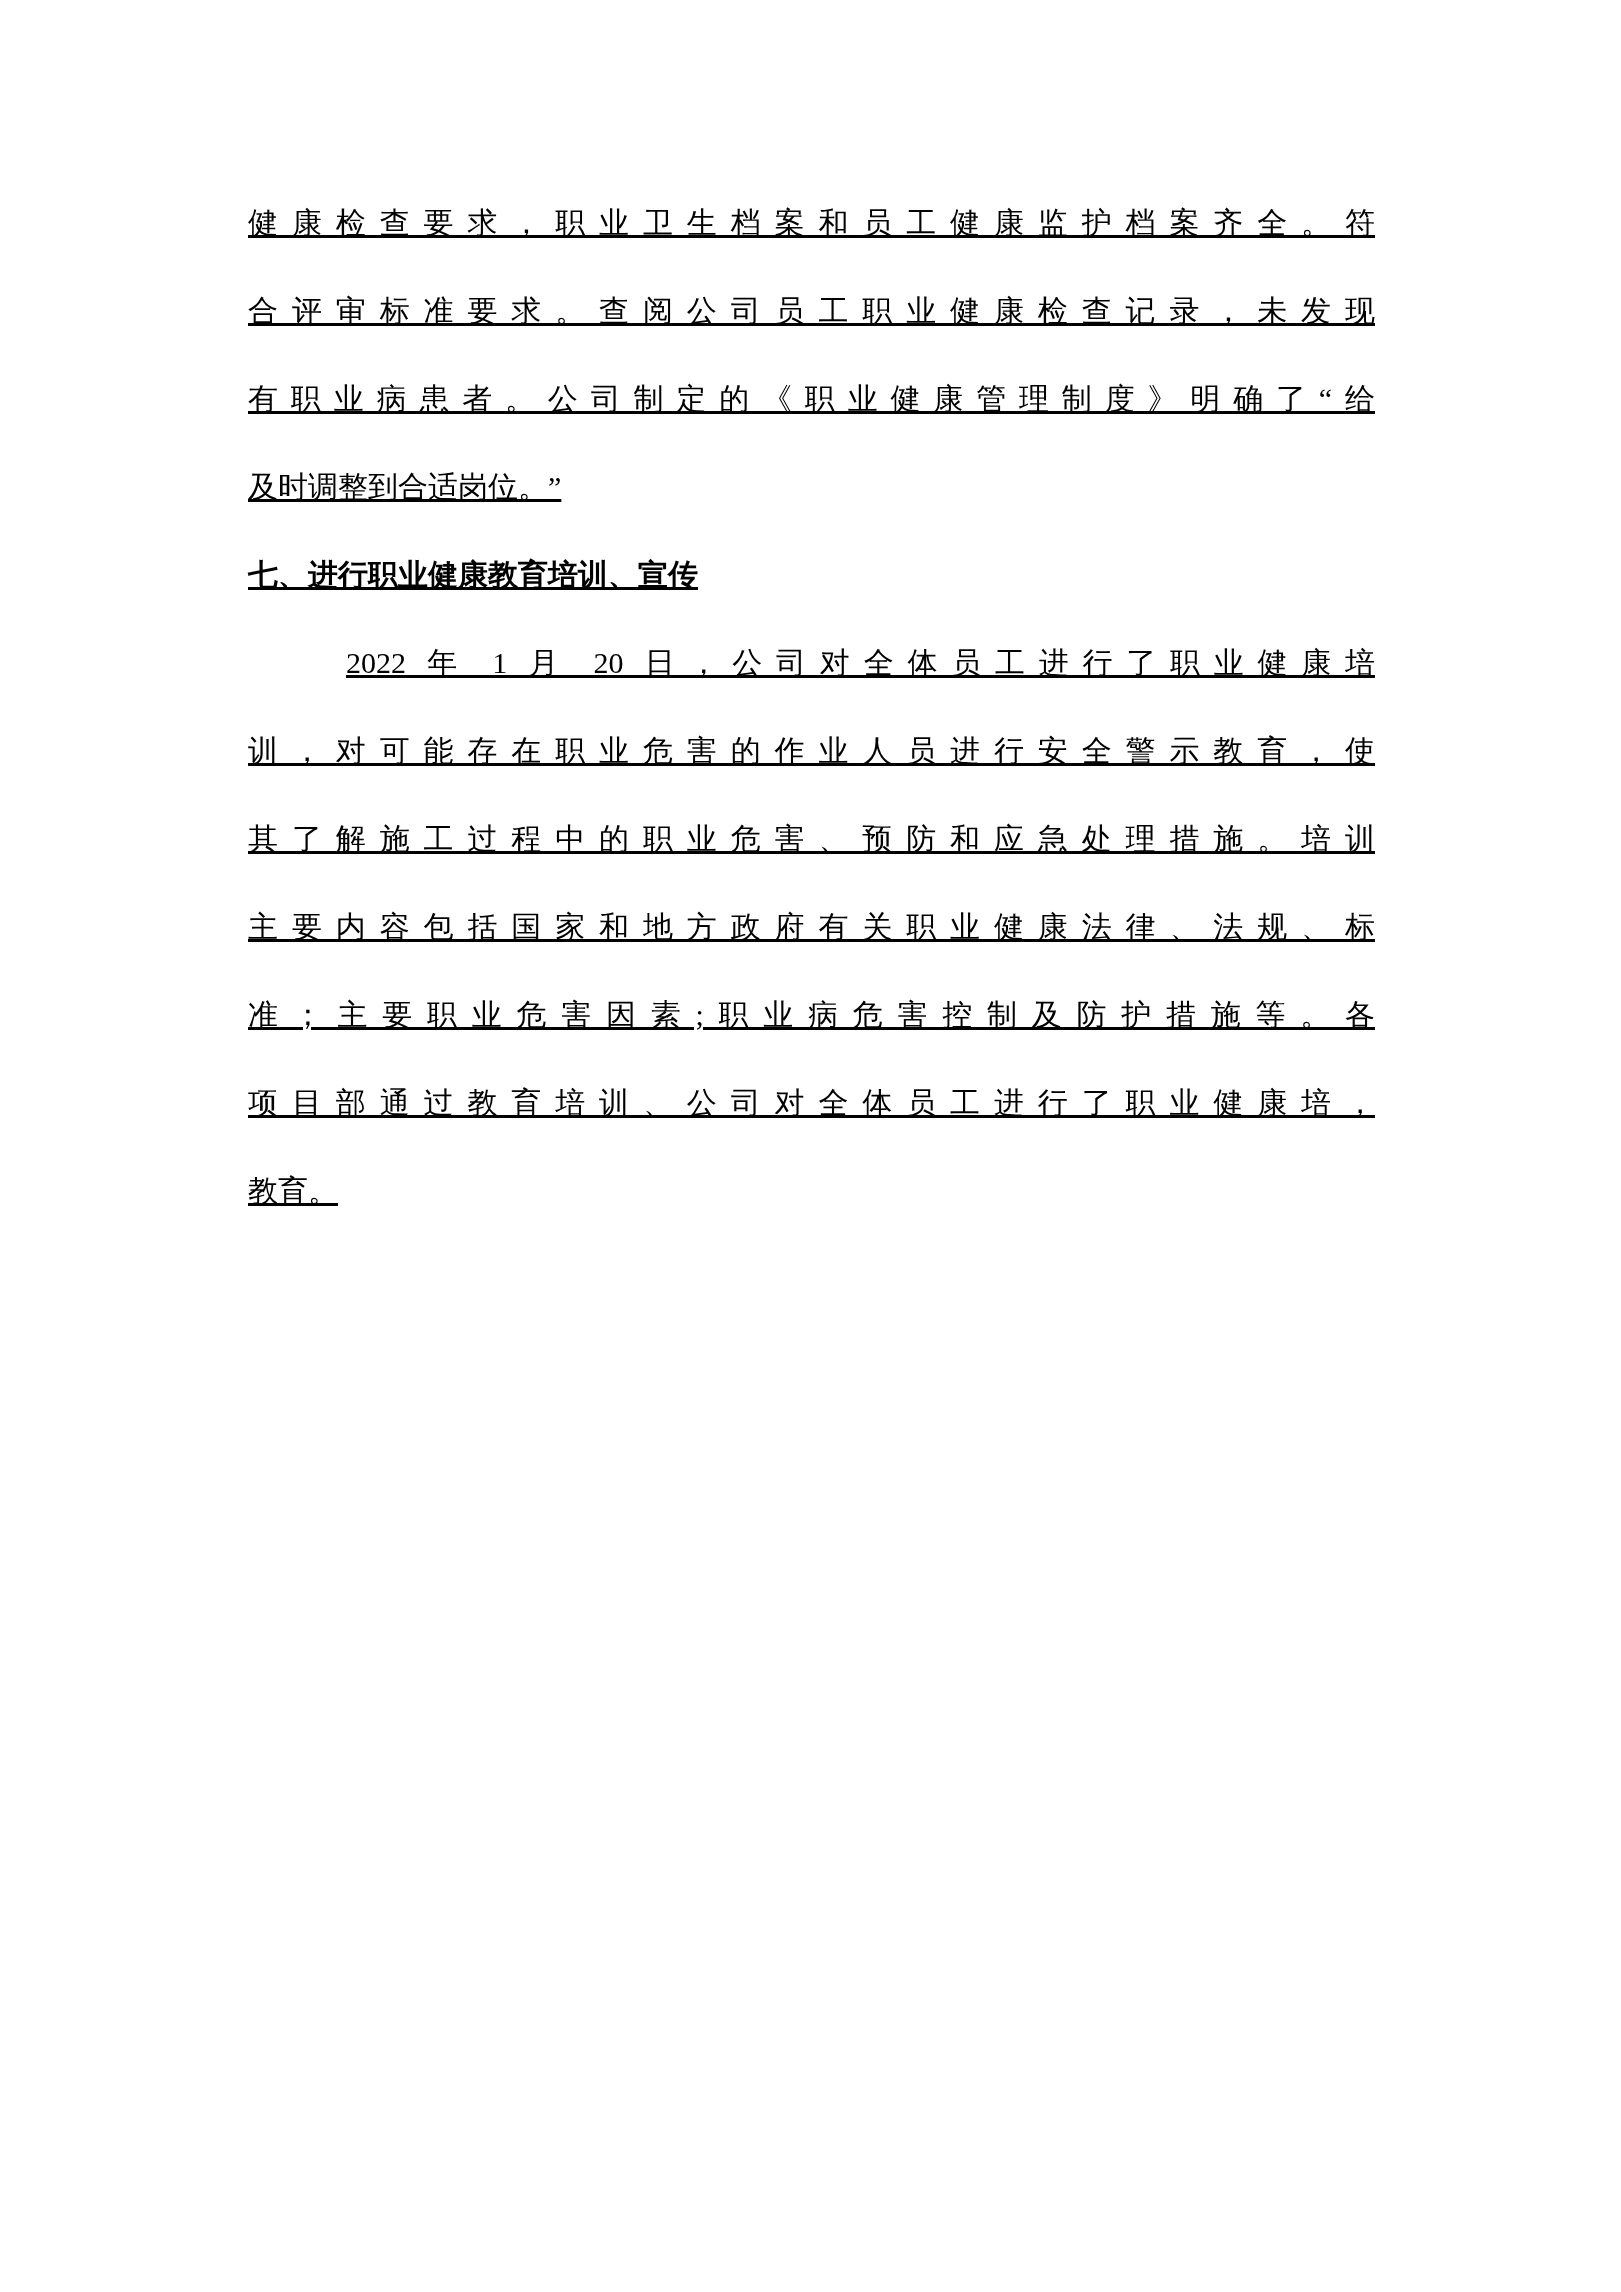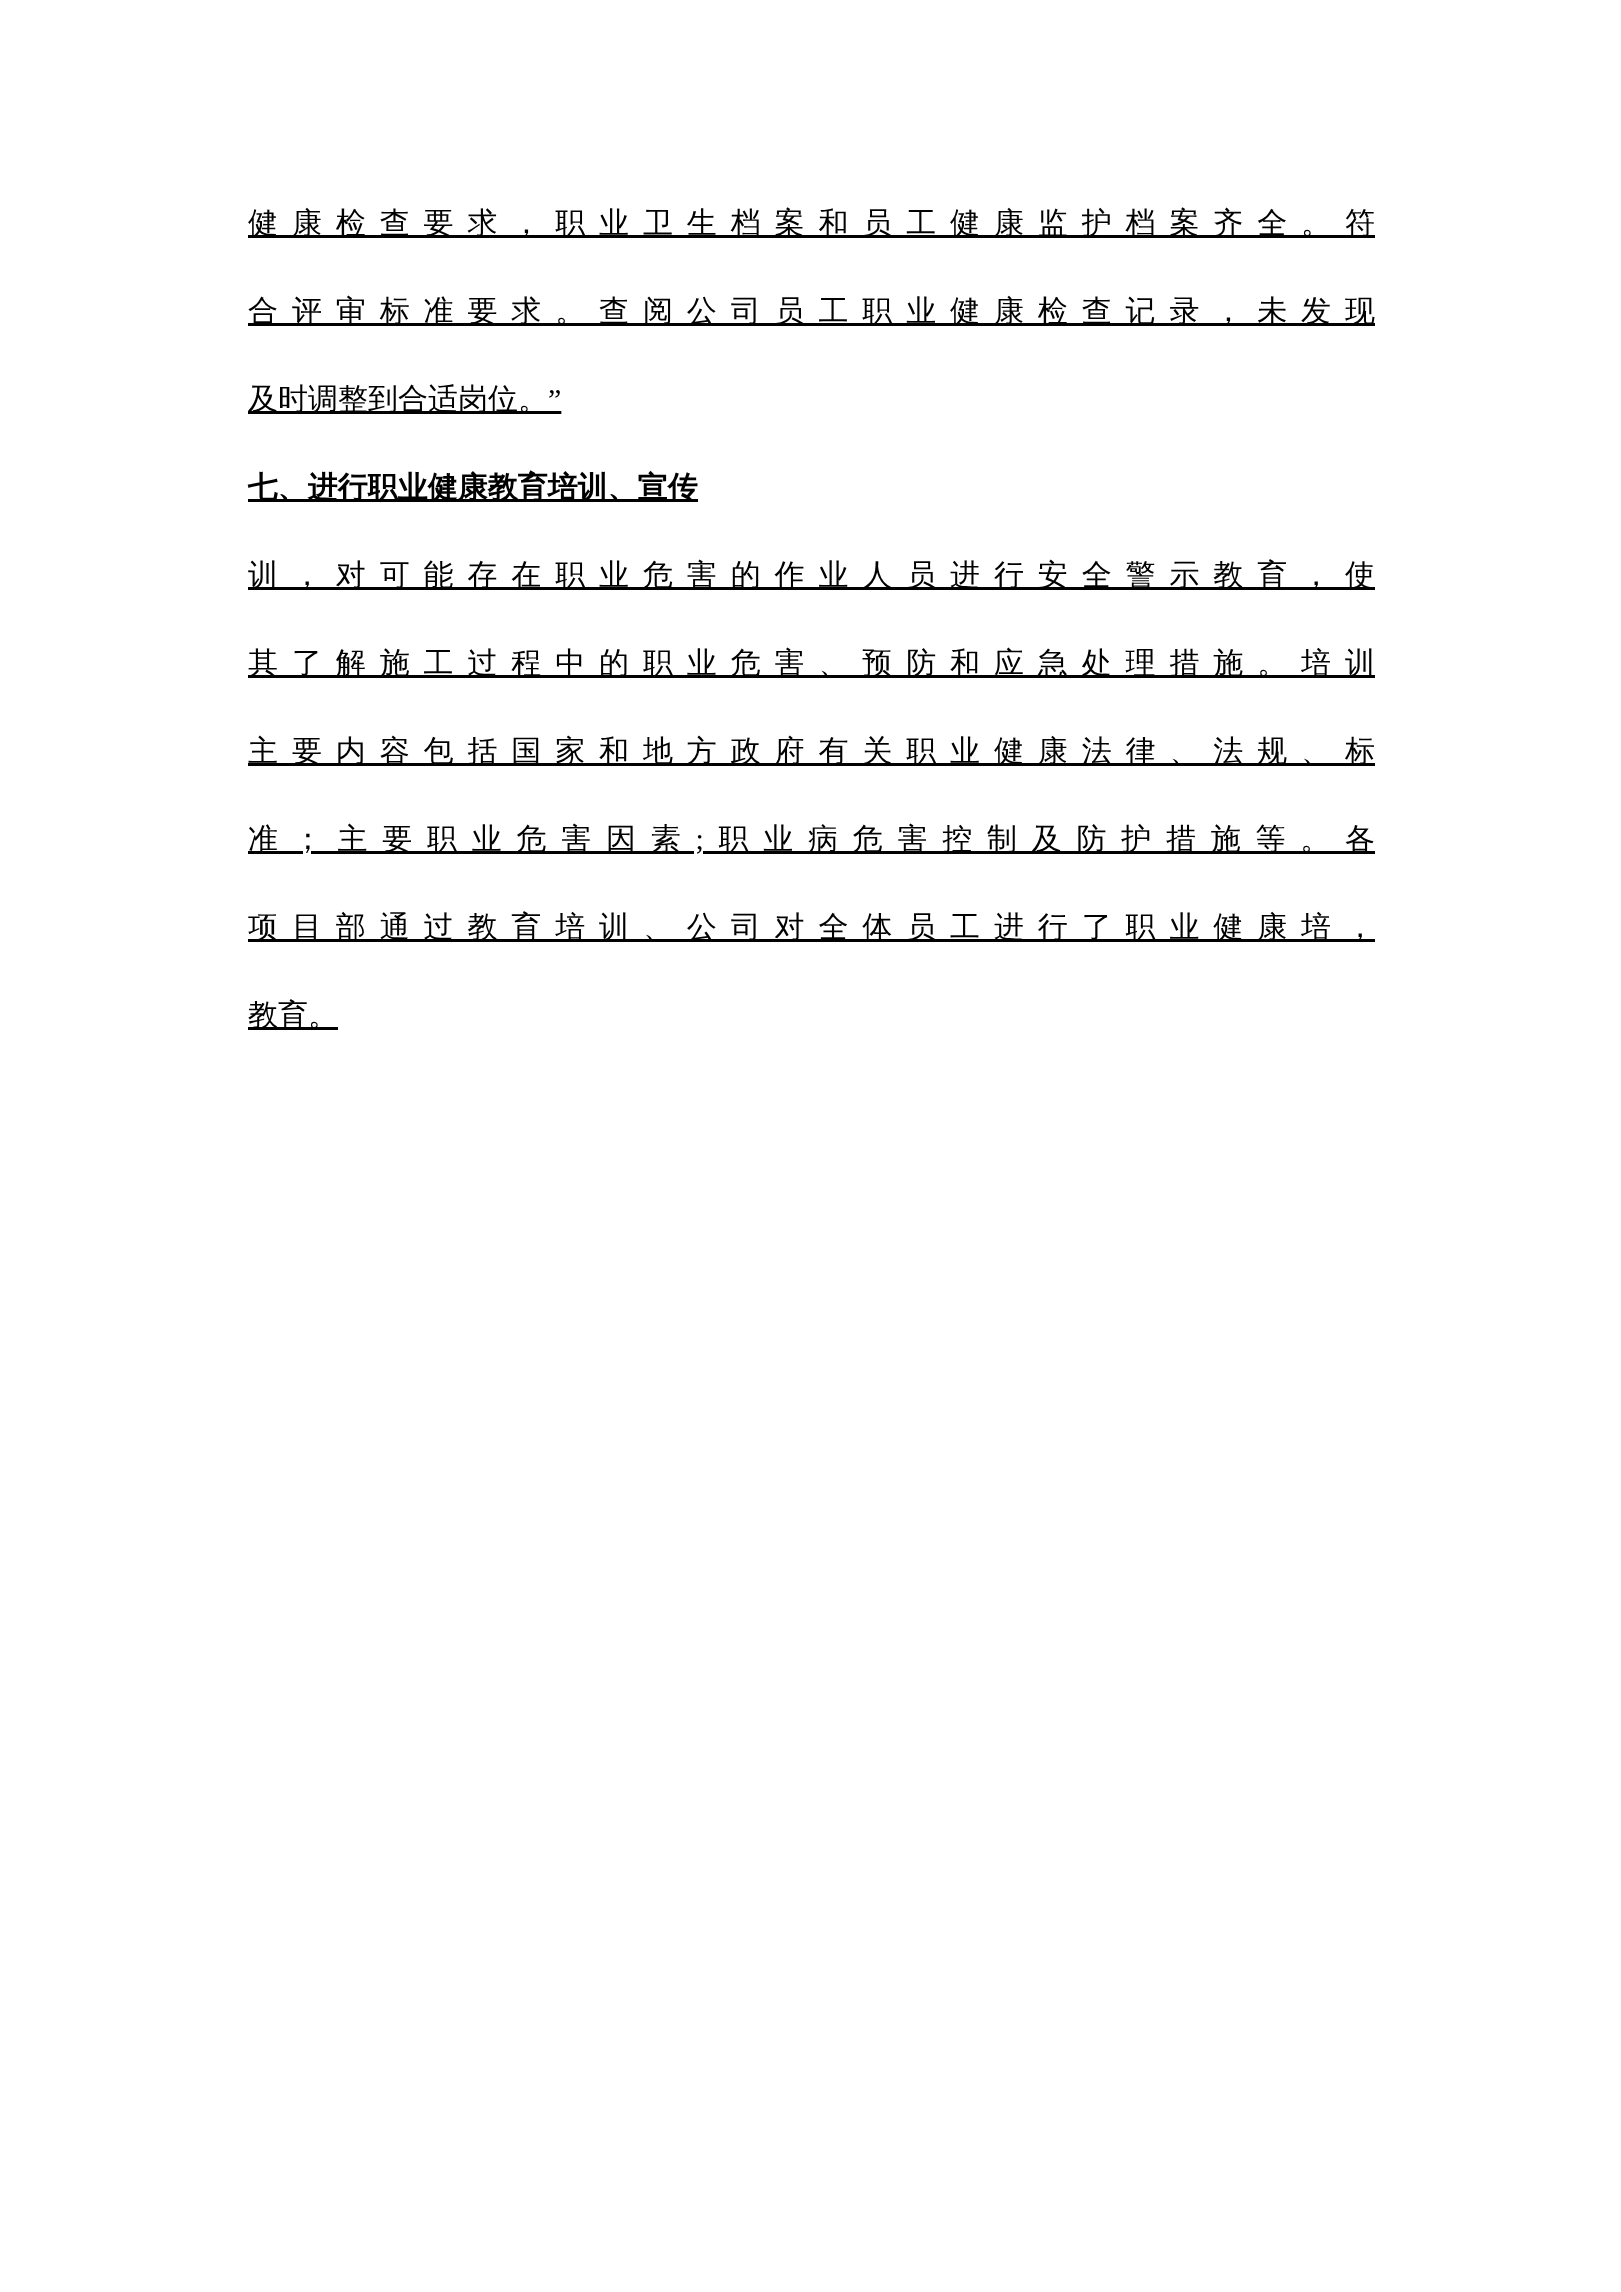--- a/index.html
+++ b/index.html
@@ -43,26 +43,28 @@
   }
 </style>
 </head>
 <body>
 
 <div class="page">
   <div class="text-block">
       <div class="body-paragraph">
         <div class="doc-line fill">健康检查要求，职业卫生档案和员工健康监护档案齐全。符</div>
         <div class="doc-line fill">合评审标准要求。查阅公司员工职业健康检查记录，未发现</div>
+        <div class="doc-line fill">有职业病患者。公司制定的《职业健康管理制度》明确了“给</div>
         <div class="doc-line">及时调整到合适岗位。”</div>
       </div>
       <div class="heading-paragraph">
         <div class="doc-line">七、进行职业健康教育培训、宣传</div>
       </div>
       <div class="body-paragraph">
+        <div class="doc-line fill indent">2022 年 1 月 20 日，公司对全体员工进行了职业健康培</div>
         <div class="doc-line fill">训，对可能存在职业危害的作业人员进行安全警示教育，使</div>
         <div class="doc-line fill">其了解施工过程中的职业危害、预防和应急处理措施。培训</div>
         <div class="doc-line fill">主要内容包括国家和地方政府有关职业健康法律、法规、标</div>
         <div class="doc-line fill">准；主要职业危害因素;职业病危害控制及防护措施等。各</div>
         <div class="doc-line fill">项目部通过教育培训、公司对全体员工进行了职业健康培，</div>
         <div class="doc-line">教育。</div>
       </div>
     </div>
 </div>
 

